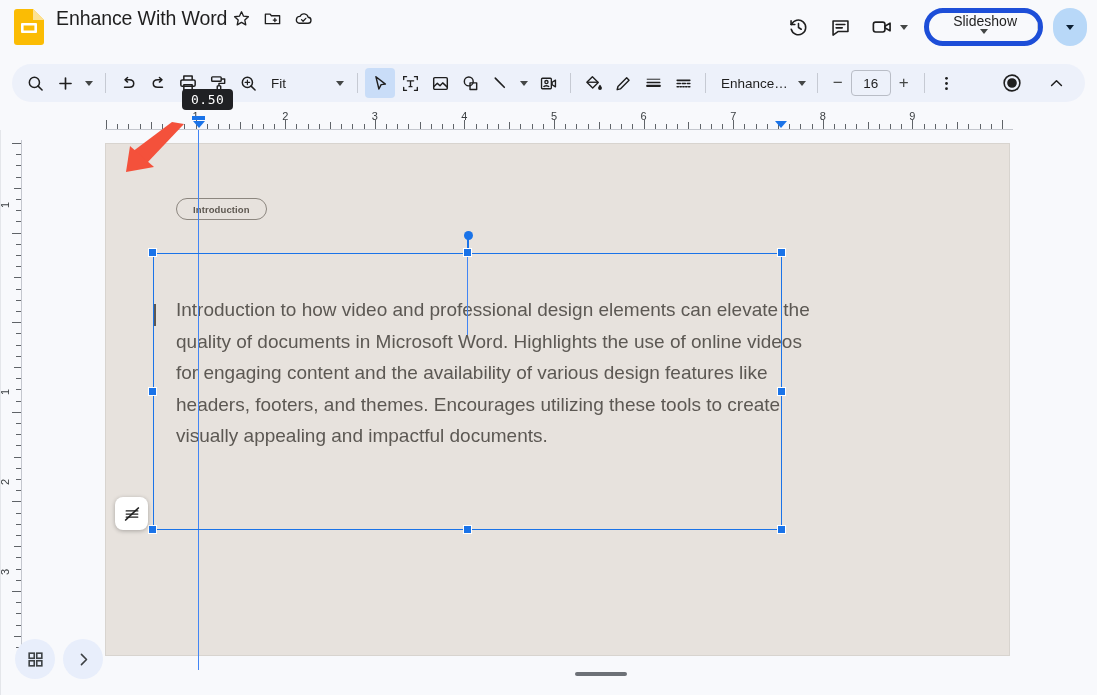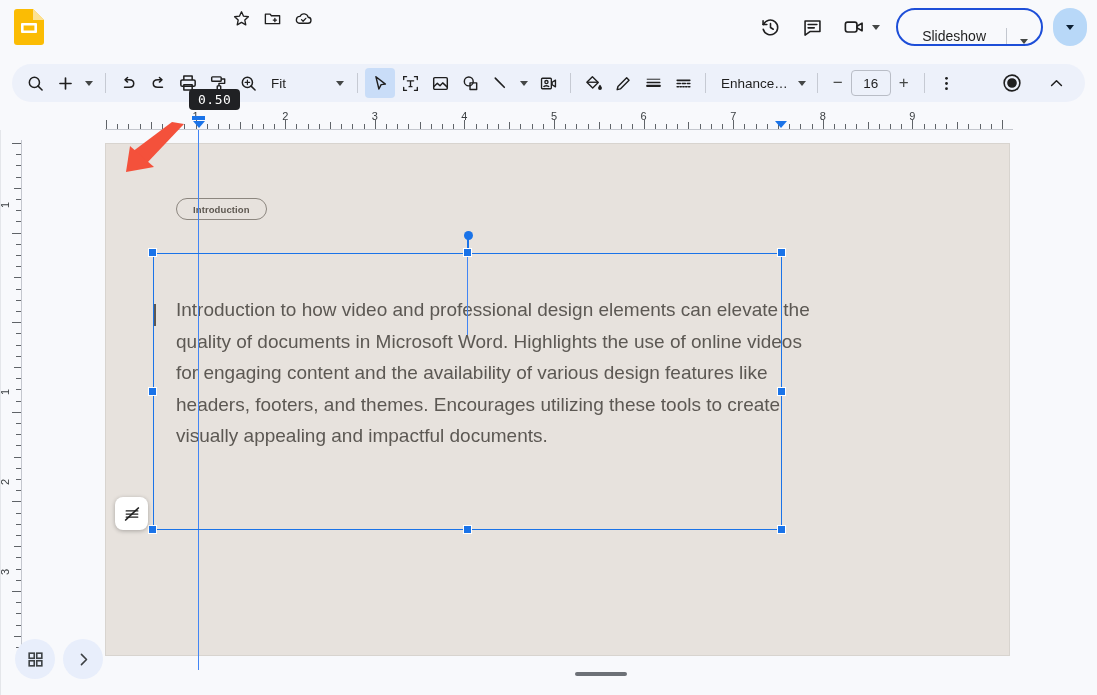--- a/index.html
+++ b/index.html
@@ -52,23 +52,23 @@
     cursor: pointer; margin-right: 4px;
   }
   .cam-group { display: flex; align-items: center; cursor: pointer;
     border-radius: 18px; padding: 6px 6px 6px 8px; margin-right: 10px; }
   .caret-dn {
     width: 0; height: 0; border-left: 4.5px solid transparent;
     border-right: 4.5px solid transparent; border-top: 5px solid #444746;
     margin-left: 7px;
   }
   .slideshow-btn {
-    display: flex; align-items: flex-end; height: 38px;
-    border: 2px solid #1d4ed8; border-radius: 19px; overflow: hidden;
-    margin-right: 10px; background: #f8f9fc;
+    display: flex; align-items: center; height: 38px;
+    border: 5px solid #1d4ed8; border-radius: 19px; overflow: hidden;
+    margin-right: 10px; background: #f8f9fc; flex-direction: column;
   }
   .slideshow-main {
     display: flex; align-items: center; padding: 0 20px 0 24px;
     font-size: 14px; color: #1f1f1f; cursor: pointer;
     border-right: 1px solid #c3c7cf; font-weight: 500;
   }
   .slideshow-caret {
     display: flex; align-items: center; justify-content: center;
     width: 34px; cursor: pointer;
   }
@@ -270,20 +270,23 @@
 
   <div class="app-logo">
     <svg width="30" height="36" viewBox="0 0 30 36">
       <path d="M3 0h16l11 11v22a3 3 0 0 1-3 3H3a3 3 0 0 1-3-3V3a3 3 0 0 1 3-3z" fill="#fbbc04"></path>
       <path d="M19 0l11 11H19z" fill="#fde293"></path>
       <rect x="7" y="14" width="16" height="10" rx="1" fill="#fff"></rect>
       <rect x="9.6" y="16.5" width="10.8" height="5" fill="#fbbc04"></rect>
     </svg>
   </div>
 
+  <div class="title-block">
+    <div class="doc-title">Enhance With Word</div>
+  </div>
 
   <div class="title-icons">
     <svg class="ticon" viewBox="0 0 24 24" fill="none" stroke="#1f1f1f" stroke-width="1.7">
       <path d="M12 3.5l2.6 5.6 6.1.7-4.5 4.2 1.2 6-5.4-3-5.4 3 1.2-6-4.5-4.2 6.1-.7z" stroke-linejoin="round"></path>
     </svg>
     <svg class="ticon" viewBox="0 0 24 24" fill="none" stroke="#1f1f1f" stroke-width="1.7">
       <path d="M3 6.5h6l1.6 2H21v10H3z" stroke-linejoin="round"></path>
       <path d="M15 12v4M13 14h4" stroke-linecap="round"></path>
     </svg>
     <svg class="ticon" viewBox="0 0 24 24" fill="none" stroke="#1f1f1f" stroke-width="1.7">
@@ -593,21 +596,21 @@
     <div class="rnum" style="left: 554px;">5</div>
     <div class="rnum" style="left: 643.6px;">6</div>
     <div class="rnum" style="left: 733.2px;">7</div>
     <div class="rnum" style="left: 822.8px;">8</div>
     <div class="rnum" style="left: 912.4px;">9</div>
   </div>
 
 <div class="indent-bar" style="left:192px; top:116px;"></div>
 <div class="indent-marker" style="left:193px; top:121px;"></div>
 <div class="indent-marker" style="left:775px; top:121px;"></div>
-<div class="tooltip-val" style="left:189px; top:89px;">0.50</div>
+<div class="tooltip-val" style="left:182px; top:89px;">0.50</div>
 
 <div class="vruler">
   <div class="vr-line"></div>
   <div id="vticks">
       <div class="vtick major" style="top: 13px;"></div>
       <div class="vtick minor" style="top: 24px;"></div>
       <div class="vtick minor" style="top: 35px;"></div>
       <div class="vtick minor" style="top: 47px;"></div>
       <div class="vtick half" style="top: 58px;"></div>
       <div class="vtick minor" style="top: 69px;"></div>

